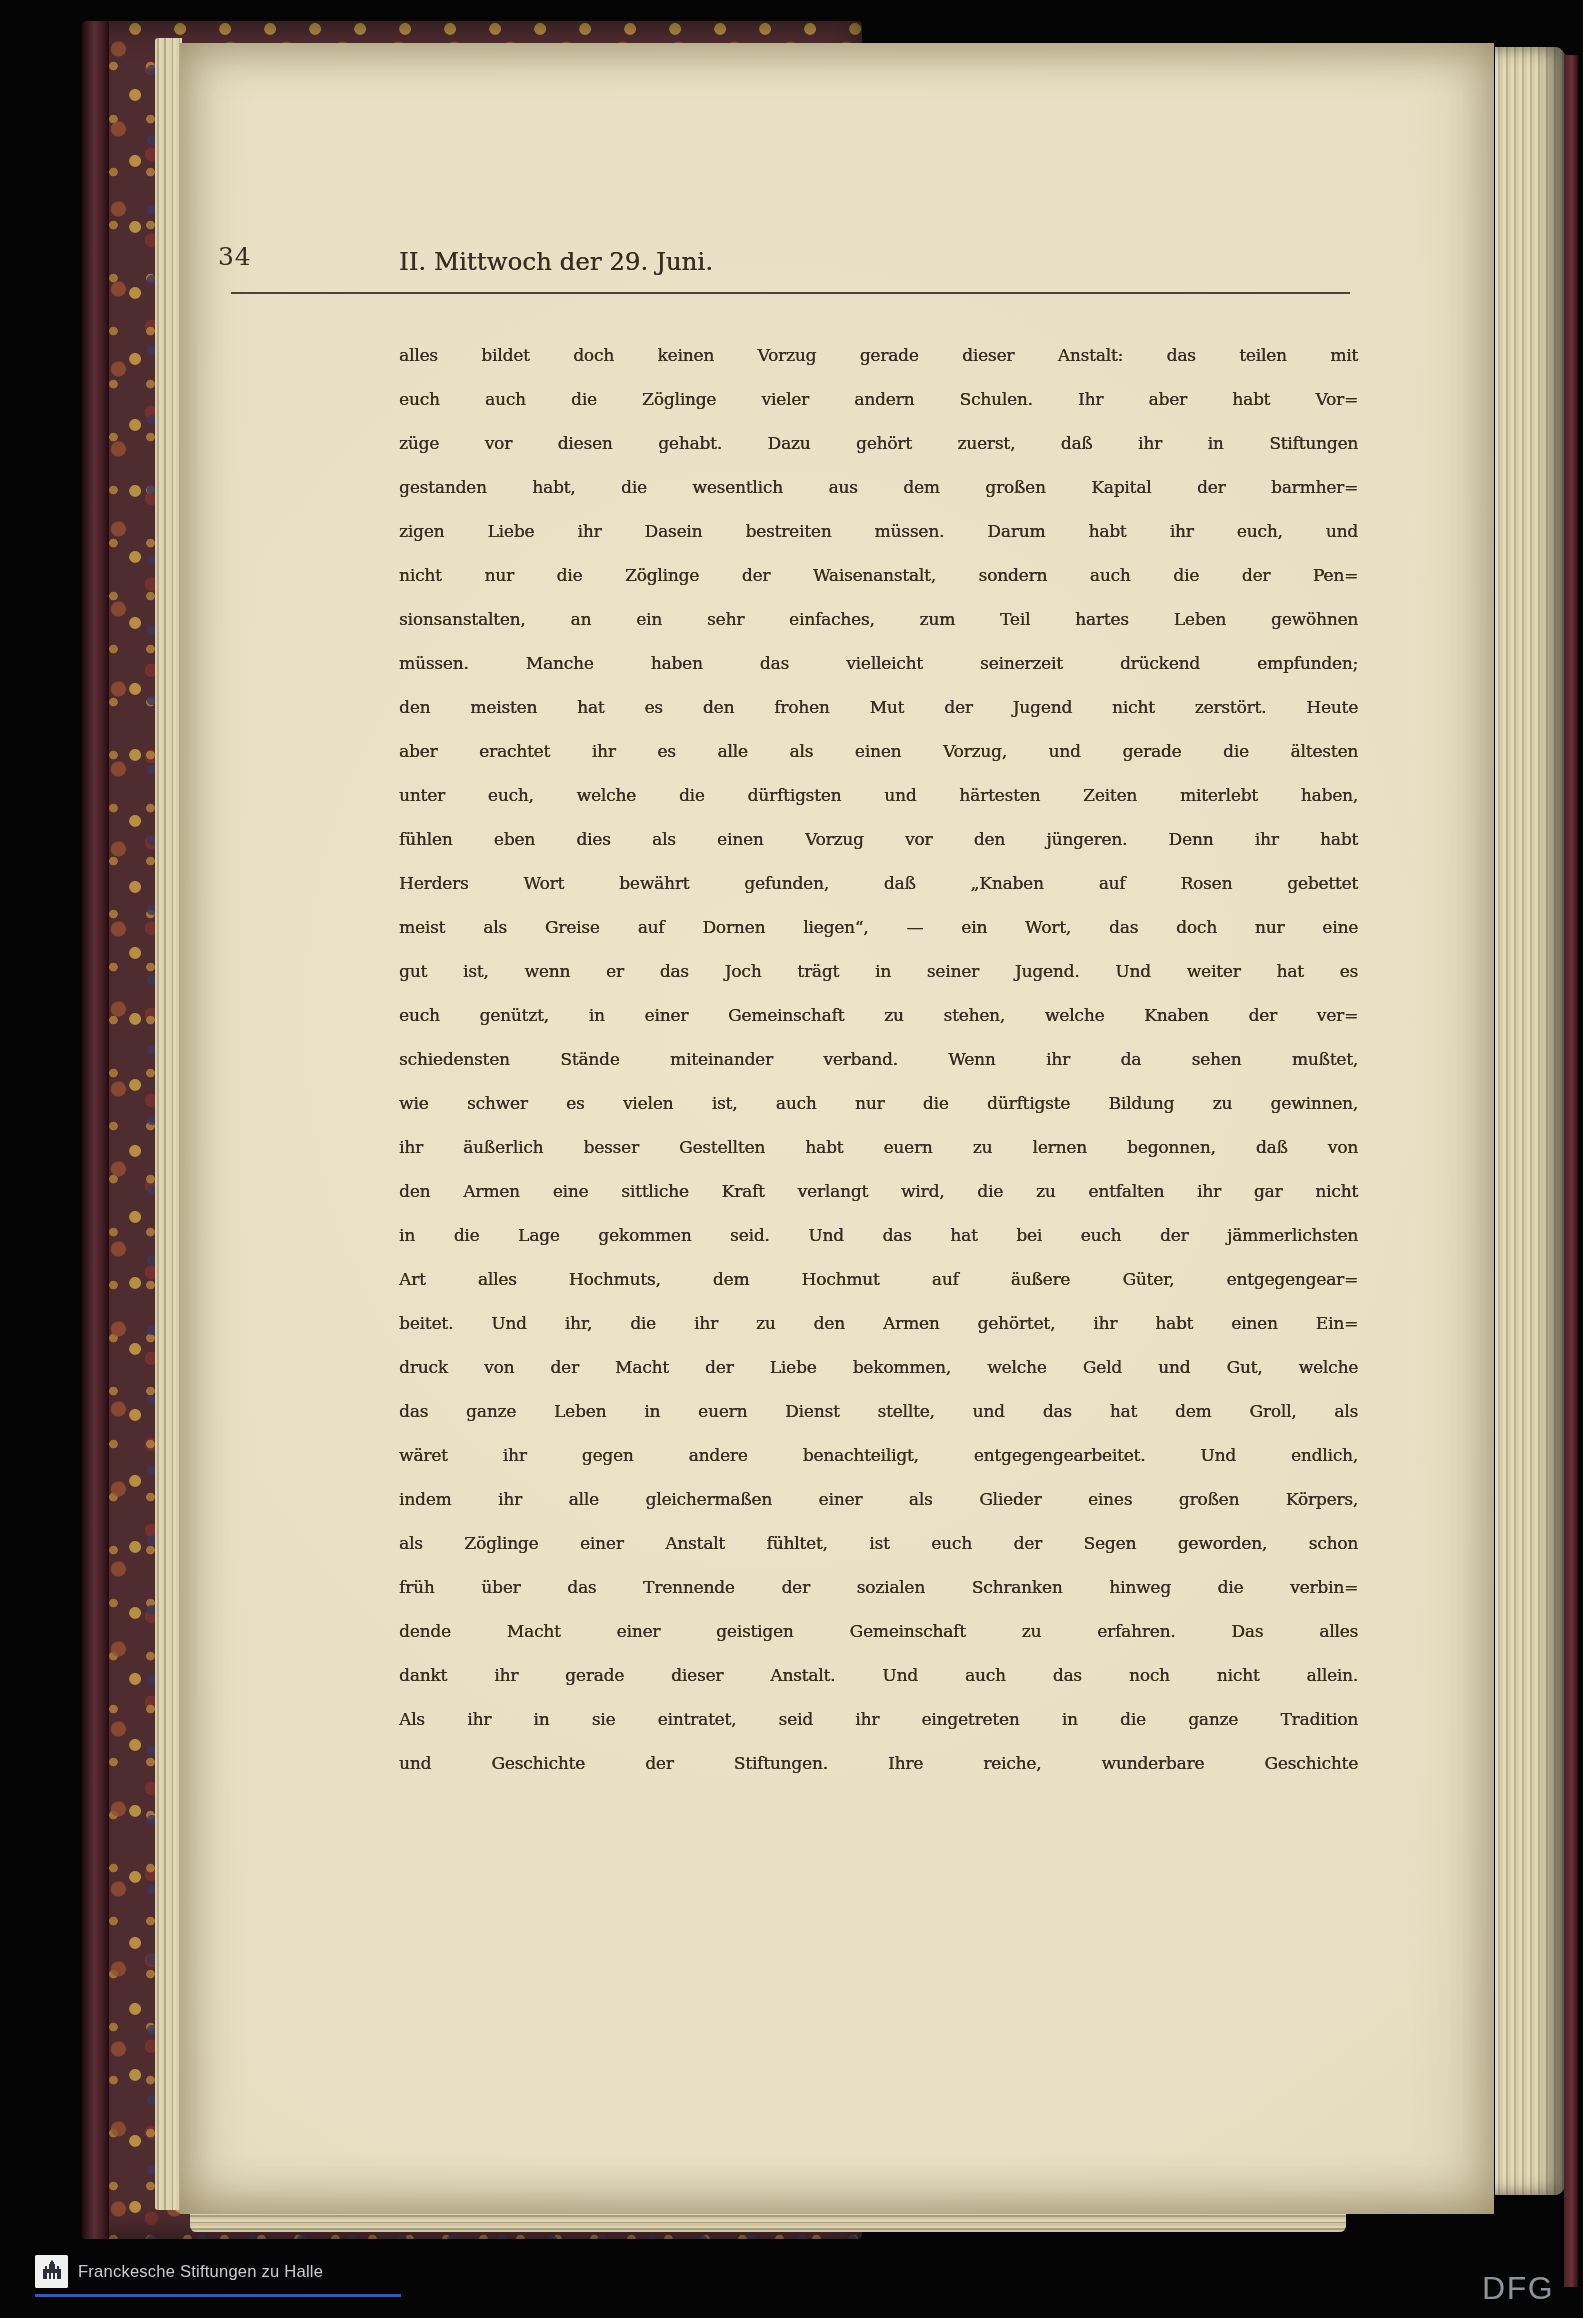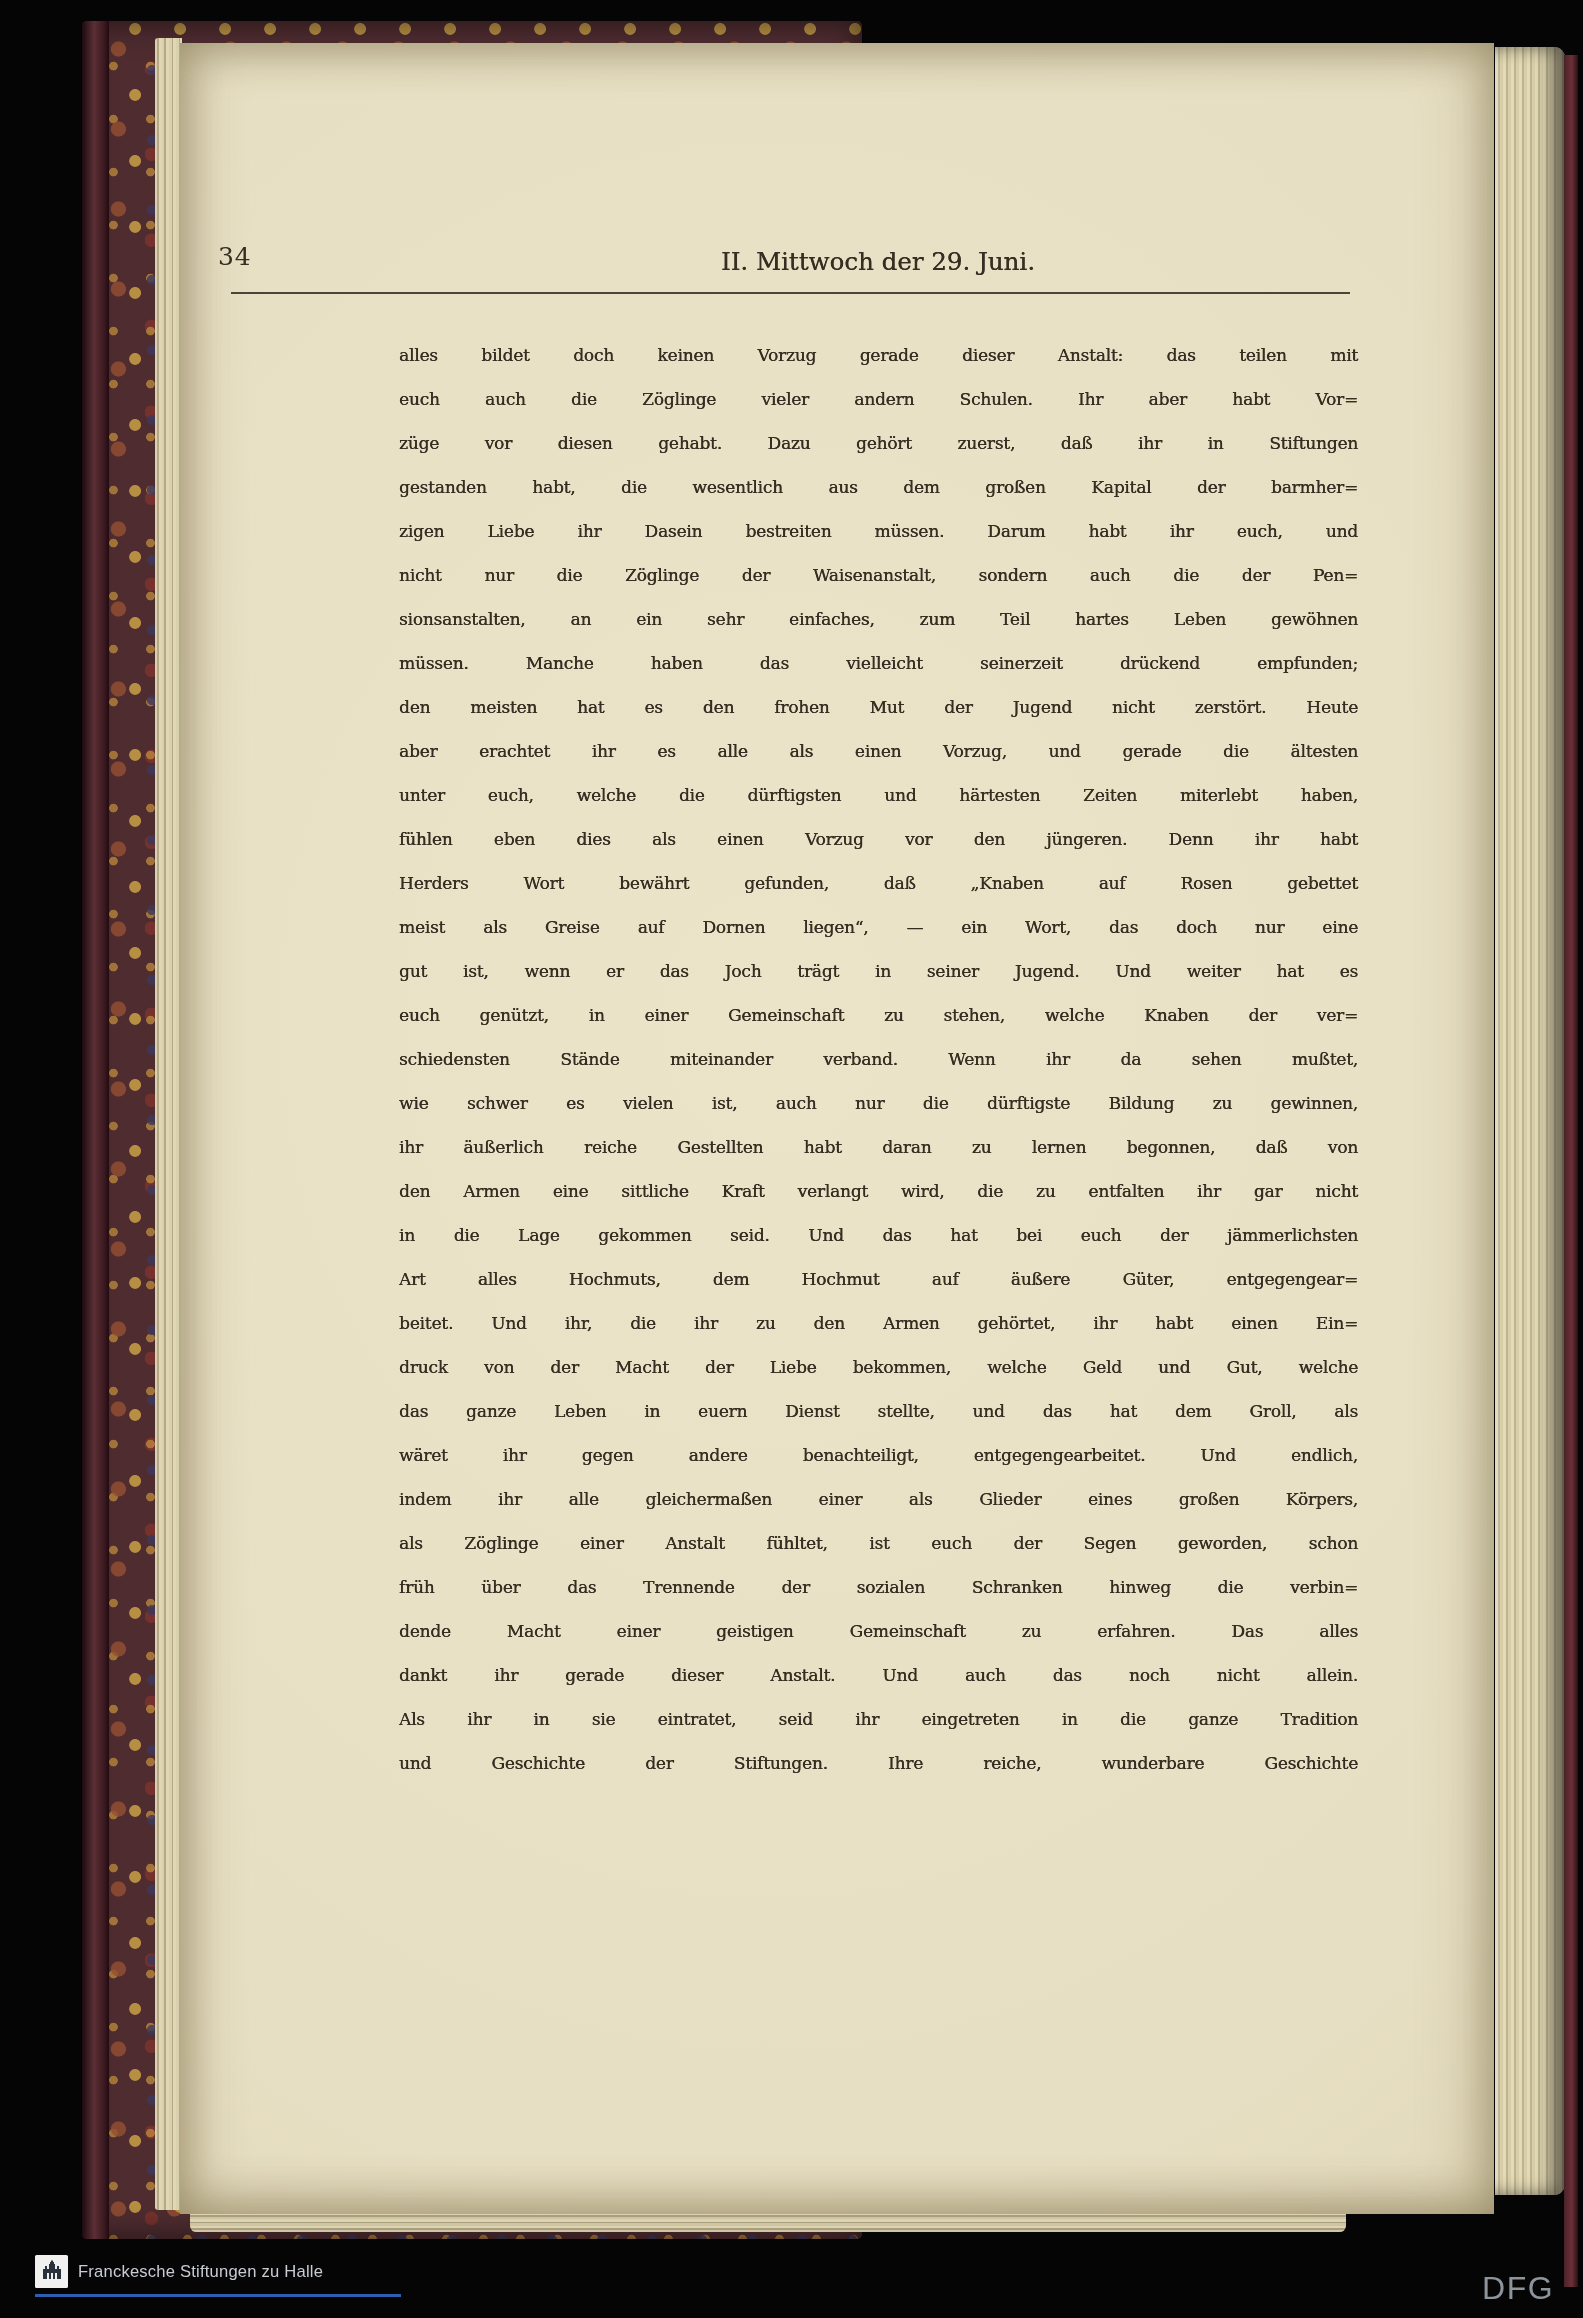--- a/index.html
+++ b/index.html
@@ -31,21 +31,21 @@
     box-shadow:inset -12.7px 0 17.4px rgba(0,0,0,.55), inset 3.2px 0 4.7px rgba(255,255,255,.25);}
   .cover-right-sliver{position:absolute;left:1564px;top:55px;width:13.5px;height:2232px;
     background:linear-gradient(90deg,#4a2228,#6b3138 55%,#2a0f13);}
   .edge-bottom{position:absolute;left:190px;top:2213px;width:1156px;height:19px;
     background:repeating-linear-gradient(180deg,#dcd3b0 0 2.4px,#a89d7e 2.4px 4px,#cfc5a2 4px 6.3px);
     border-radius:0 0 6.3px 6.3px;}
 
   
   .page-number{position:absolute;left:38px;top:199px;font-size:25px;color:#372d22;
     letter-spacing:0.8px;}
-  .running-head{position:absolute;left:219px;top:204px;width:958px;text-align:center;
+  .running-head{position:absolute;left:219px;top:204px;width:958px;text-align:left;
     font-size:24.5px;color:#372d22;text-shadow:0.2px 0 0 currentColor;}
   .head-rule{position:absolute;left:51px;top:249px;width:1119px;height:2.4px;background:#4e4336;}
   .body-text{position:absolute;left:219px;top:290px;width:959px;color:#372d22;
     font-size:17px;line-height:44px;letter-spacing:-0.2px;}
   .text-line{text-align:justify;text-align-last:justify;white-space:normal;
     text-shadow:0.3px 0 0 currentColor;}
 
   
   .footer-logo-box{position:absolute;left:35px;top:2255px;width:33px;height:33px;background:#f1f1ef;
     display:flex;align-items:center;justify-content:center;border-radius:1.6px;}
@@ -80,21 +80,21 @@
         <div class="text-line">den meisten hat es den frohen Mut der Jugend nicht zerstört. Heute</div>
         <div class="text-line">aber erachtet ihr es alle als einen Vorzug, und gerade die ältesten</div>
         <div class="text-line">unter euch, welche die dürftigsten und härtesten Zeiten miterlebt haben,</div>
         <div class="text-line">fühlen eben dies als einen Vorzug vor den jüngeren. Denn ihr habt</div>
         <div class="text-line">Herders Wort bewährt gefunden, daß „Knaben auf Rosen gebettet</div>
         <div class="text-line">meist als Greise auf Dornen liegen“, — ein Wort, das doch nur eine</div>
         <div class="text-line">gut ist, wenn er das Joch trägt in seiner Jugend. Und weiter hat es</div>
         <div class="text-line">euch genützt, in einer Gemeinschaft zu stehen, welche Knaben der ver=</div>
         <div class="text-line">schiedensten Stände miteinander verband. Wenn ihr da sehen mußtet,</div>
         <div class="text-line">wie schwer es vielen ist, auch nur die dürftigste Bildung zu gewinnen,</div>
-        <div class="text-line">ihr äußerlich reiche Gestellten habt daran zu lernen begonnen, daß von</div>
+        <div class="text-line">ihr äußerlich besser Gestellten habt euern zu lernen begonnen, daß von</div>
         <div class="text-line">den Armen eine sittliche Kraft verlangt wird, die zu entfalten ihr gar nicht</div>
         <div class="text-line">in die Lage gekommen seid. Und das hat bei euch der jämmerlichsten</div>
         <div class="text-line">Art alles Hochmuts, dem Hochmut auf äußere Güter, entgegengear=</div>
         <div class="text-line">beitet. Und ihr, die ihr zu den Armen gehörtet, ihr habt einen Ein=</div>
         <div class="text-line">druck von der Macht der Liebe bekommen, welche Geld und Gut, welche</div>
         <div class="text-line">das ganze Leben in euern Dienst stellte, und das hat dem Groll, als</div>
         <div class="text-line">wäret ihr gegen andere benachteiligt, entgegengearbeitet. Und endlich,</div>
         <div class="text-line">indem ihr alle gleichermaßen einer als Glieder eines großen Körpers,</div>
         <div class="text-line">als Zöglinge einer Anstalt fühltet, ist euch der Segen geworden, schon</div>
         <div class="text-line">früh über das Trennende der sozialen Schranken hinweg die verbin=</div>

